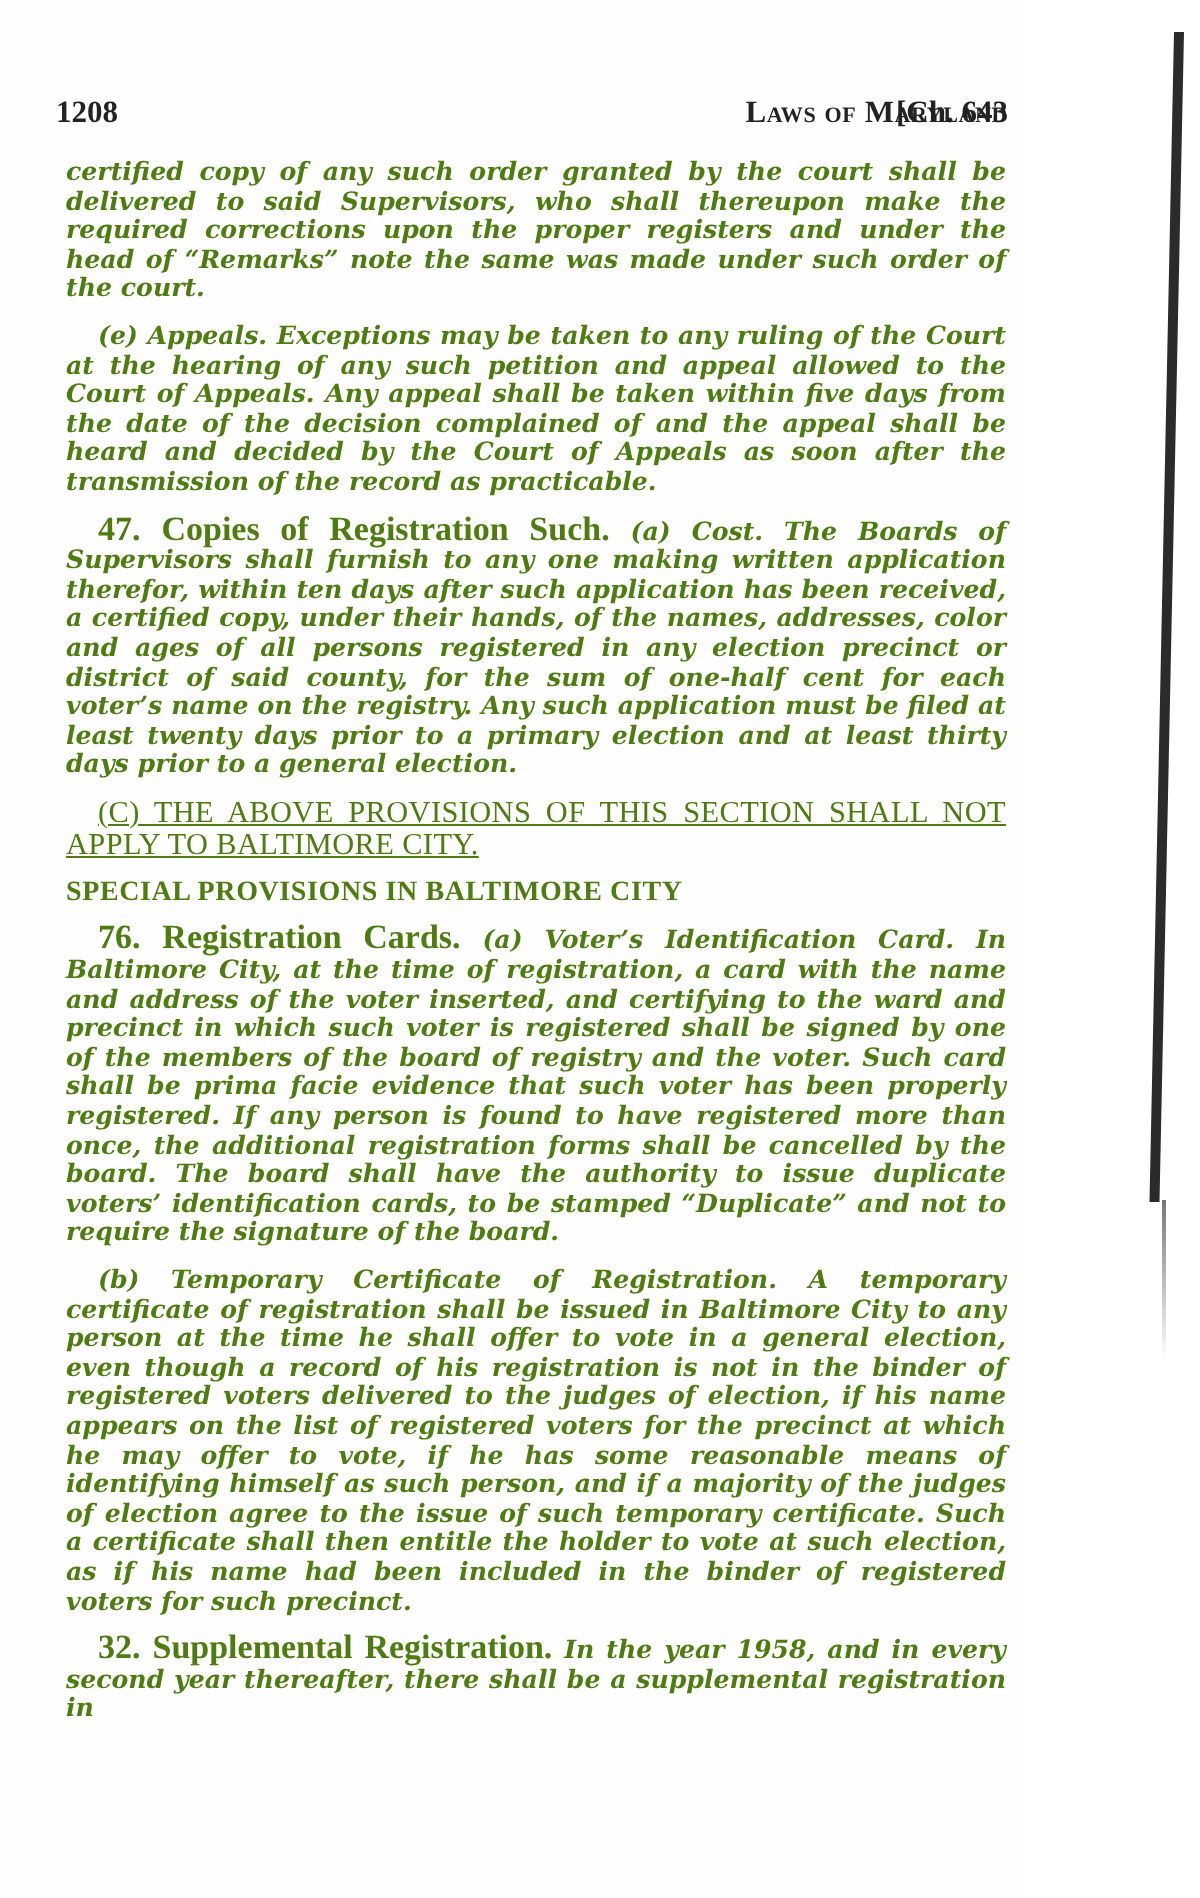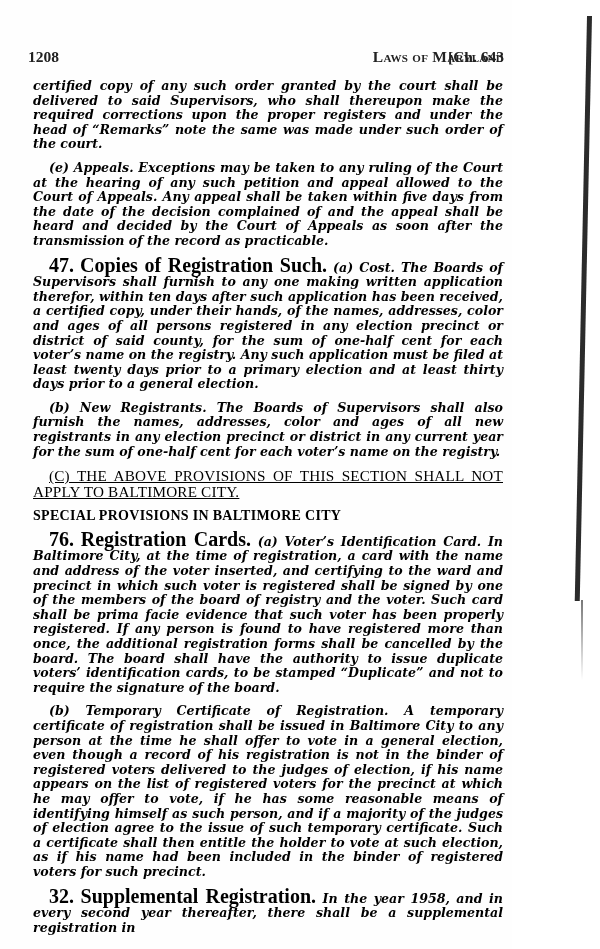--- a/index.html
+++ b/index.html
@@ -4,24 +4,24 @@
 <style>
   html, body { margin:0; padding:0; background:#ffffff; }
   body { width:600px; height:949px; position:relative; overflow:hidden; font-family:"DejaVu Serif", serif; color:#1a1a1a; }
   .page { position:absolute; left:0; top:0; width:512px; height:949px; background:#fefefe; }
   .edge-bar { position:absolute; left:587px; top:16px; width:5px; height:585px; background:#2b2b2b; transform:skewX(-1.2deg); transform-origin:top left; }
   .edge-bar-fade { position:absolute; left:581px; top:600px; width:2px; height:80px; background:linear-gradient(#777, rgba(200,200,200,0)); }
   .header { position:absolute; left:28px; top:48px; width:476px; height:18px; font-family:"Liberation Serif", serif; font-size:15.5px; font-weight:bold; color:#222; }
   .header .pg { position:absolute; left:0; top:0; }
   .header .title { position:absolute; left:5px; right:0; top:0; text-align:right; font-variant:small-caps; letter-spacing:0.3px; }
   .header .ch { position:absolute; right:0; top:0; }
-  .body { position:absolute; left:33px; top:79px; width:470px; font-family:"DejaVu Serif", serif; font-size:12.6px; line-height:14.6px; font-style:italic; font-weight:bold; color:#000000; text-align:justify; }
+  .body { position:absolute; left:33px; top:79px; width:470px; font-family:"DejaVu Serif", serif; font-size:12.6px; line-height:14.6px; font-style:italic; font-weight:bold; color:#4d7c0f; text-align:justify; }
   .body p { margin:0 0 9px 0; text-indent:0; }
   .body p.ind { text-indent:16px; }
-  .body .b { font-style:normal; font-weight:bold; font-family:"Liberation Serif", serif; font-size:20px; }
+  .body .b { font-style:normal; font-weight:bold; font-family:"Liberation Serif", serif; font-size:17px; }
   .body .caps { font-style:normal; font-weight:normal; font-family:"Liberation Serif", serif; font-size:15.2px; line-height:16px; letter-spacing:0.2px;text-decoration:underline; }
   .body .subhead { font-style:normal; font-weight:bold; font-family:"Liberation Serif", serif; font-size:14px; margin:6px 0 8px 0; text-indent:0; letter-spacing:0.3px;}
 </style>
 </head>
 <body>
 
 <div class="page">
   <div class="edge-bar"></div>
   <div class="edge-bar-fade"></div>
 
@@ -33,21 +33,20 @@
 
   <div class="body">
     <p>certified copy of any such order granted by the court shall be delivered to said Supervisors, who shall thereupon make the required corrections upon the proper registers and under the head of “Remarks” note the same was made under such order of the court.</p>
     <p class="ind">(e) Appeals. Exceptions may be taken to any ruling of the Court at the hearing of any such petition and appeal allowed to the Court of Appeals. Any appeal shall be taken within five days from the date of the decision complained of and the appeal shall be heard and decided by the Court of Appeals as soon after the transmission of the record as practicable.</p>
 
     <p class="ind">
       <span class="b">47.</span>
       <span class="b">Copies of Registration Such.</span>
       <span>(a) Cost. The Boards of Supervisors shall furnish to any one making written application therefor, within ten days after such application has been received, a certified copy, under their hands, of the names, addresses, color and ages of all persons registered in any election precinct or district of said county, for the sum of one-half cent for each voter’s name on the registry. Any such application must be filed at least twenty days prior to a primary election and at least thirty days prior to a general election.</span>
     </p>
-    <p class="ind">(b) New Registrants. The Boards of Supervisors shall also furnish the names, addresses, color and ages of all new registrants in any election precinct or district in any current year for the sum of one-half cent for each voter’s name on the registry.</p>
     <p class="ind caps">(C) THE ABOVE PROVISIONS OF THIS SECTION SHALL NOT APPLY TO BALTIMORE CITY.</p>
 
     <p class="subhead">SPECIAL PROVISIONS IN BALTIMORE CITY</p>
 
     <p class="ind">
       <span class="b">76.</span>
       <span class="b">Registration Cards.</span>
       <span>(a) Voter’s Identification Card. In Baltimore City, at the time of registration, a card with the name and address of the voter inserted, and certifying to the ward and precinct in which such voter is registered shall be signed by one of the members of the board of registry and the voter. Such card shall be prima facie evidence that such voter has been properly registered. If any person is found to have registered more than once, the additional registration forms shall be cancelled by the board. The board shall have the authority to issue duplicate voters’ identification cards, to be stamped “Duplicate” and not to require the signature of the board.</span>
     </p>
     <p class="ind">(b) Temporary Certificate of Registration. A temporary certificate of registration shall be issued in Baltimore City to any person at the time he shall offer to vote in a general election, even though a record of his registration is not in the binder of registered voters delivered to the judges of election, if his name appears on the list of registered voters for the precinct at which he may offer to vote, if he has some reasonable means of identifying himself as such person, and if a majority of the judges of election agree to the issue of such temporary certificate. Such a certificate shall then entitle the holder to vote at such election, as if his name had been included in the binder of registered voters for such precinct.</p>

